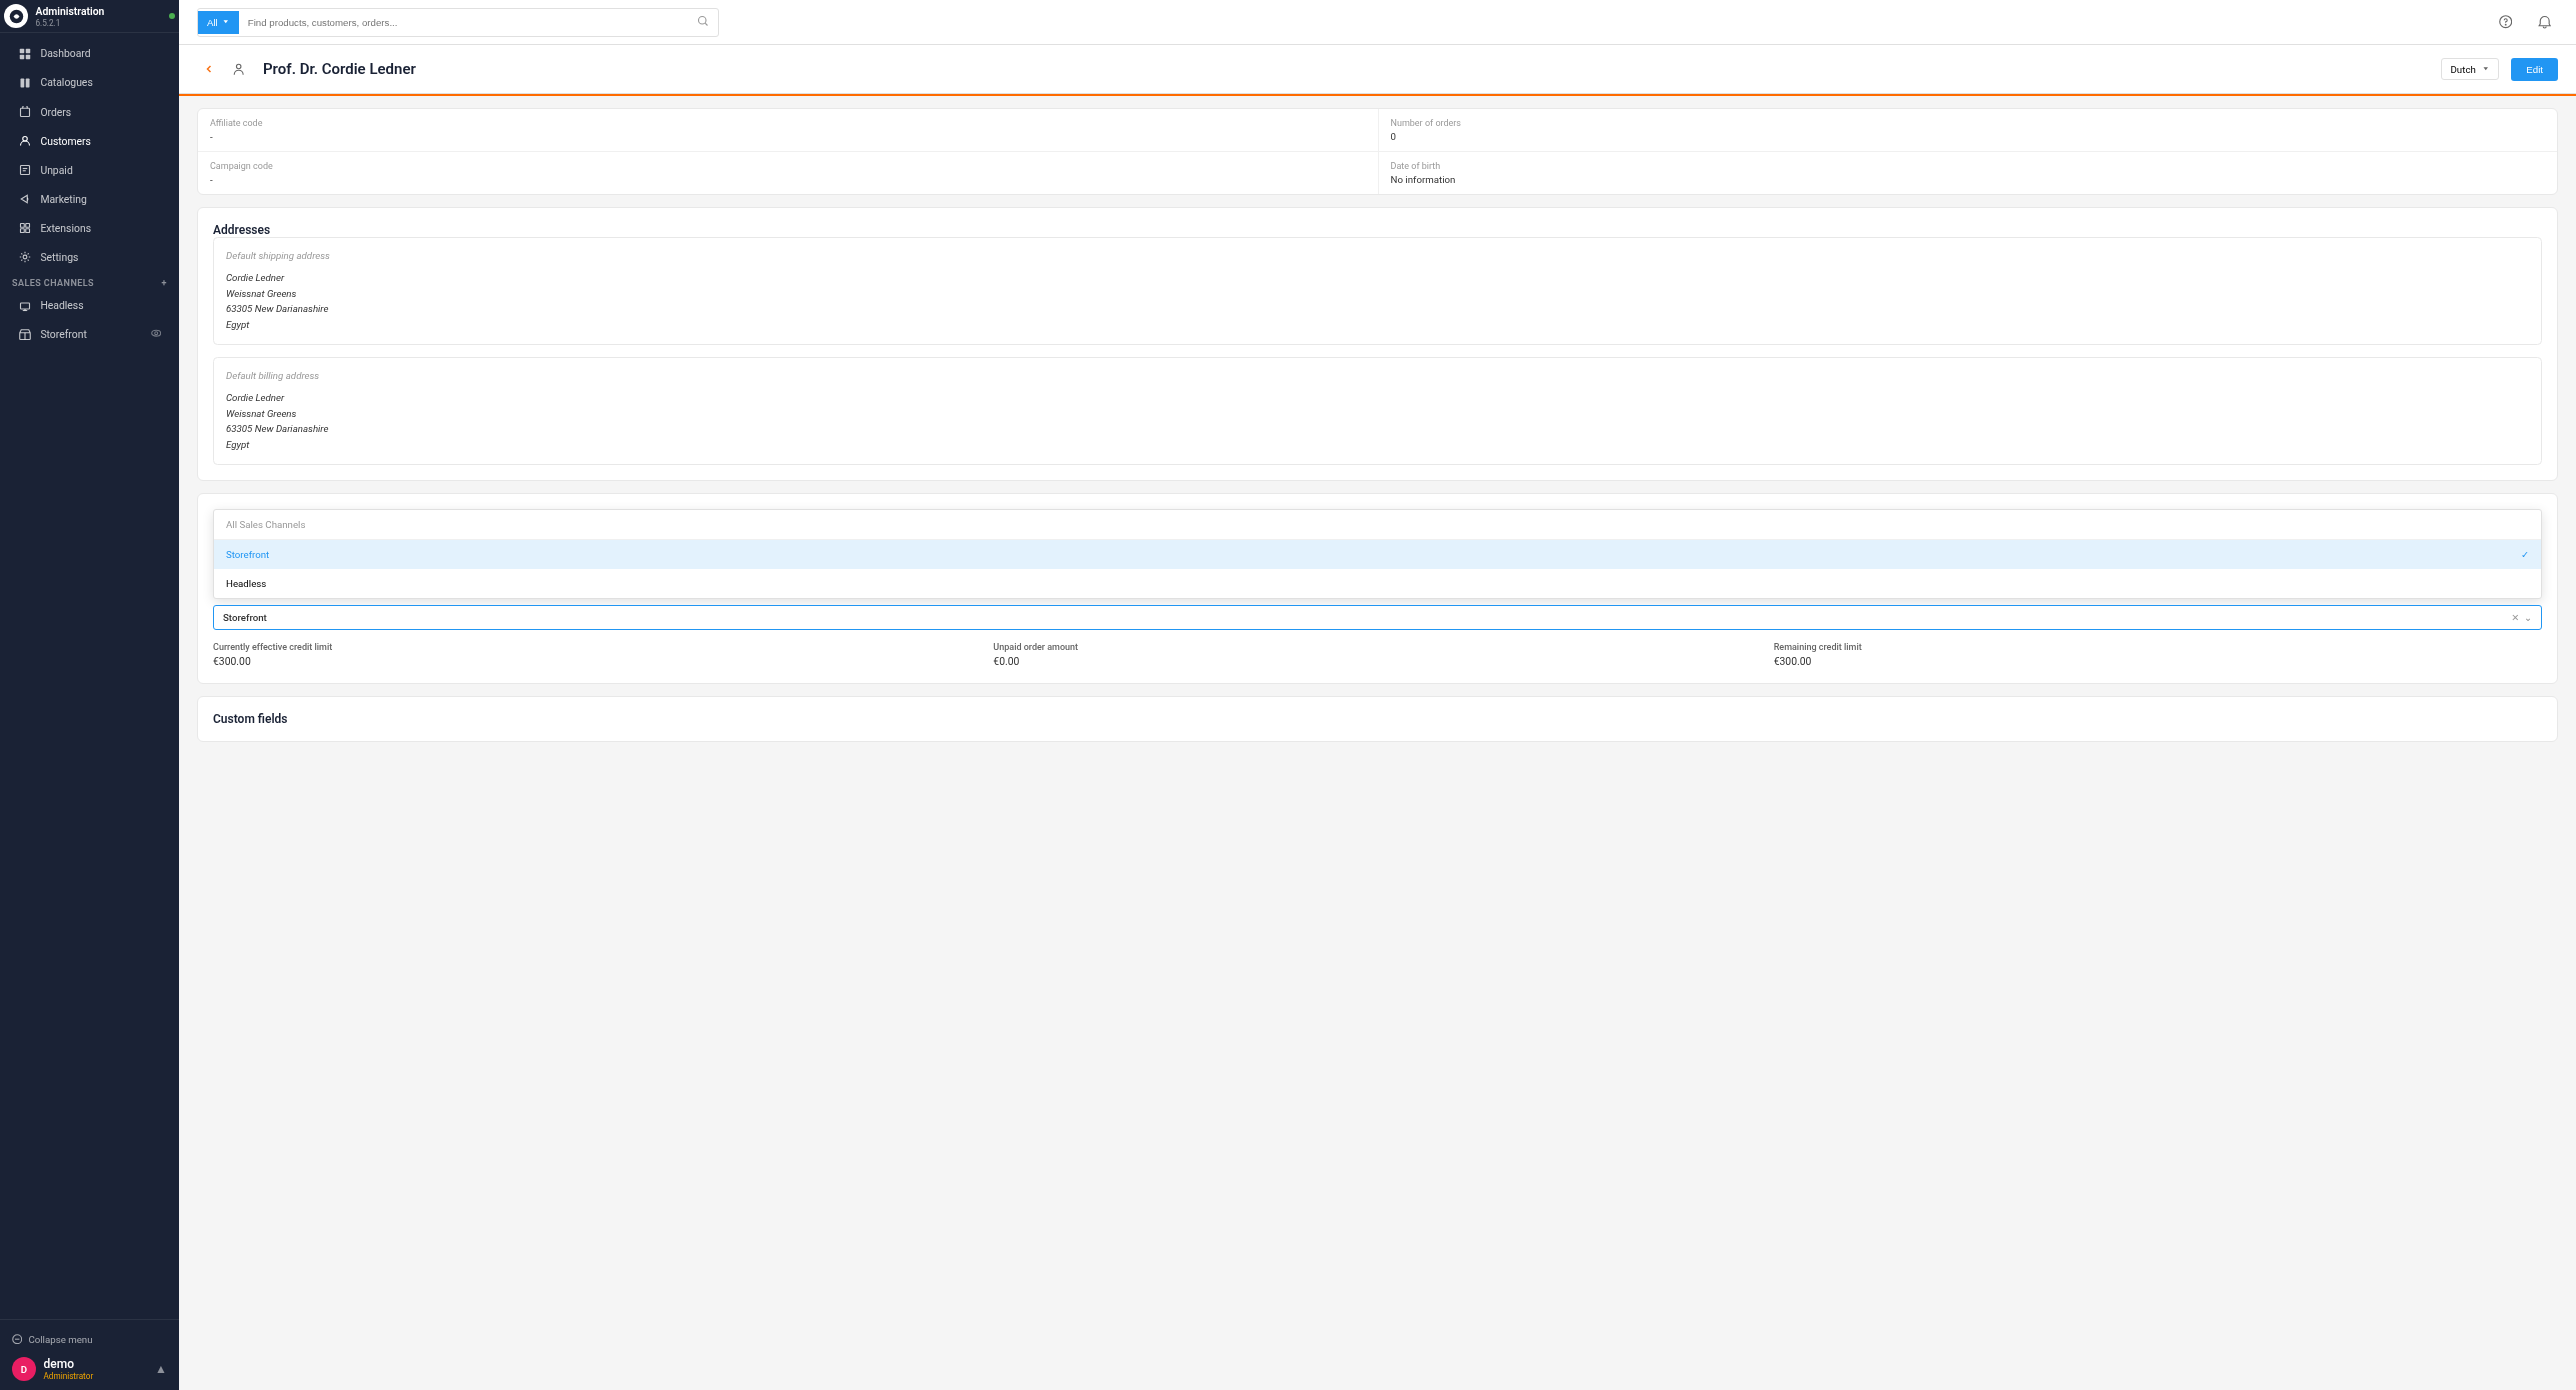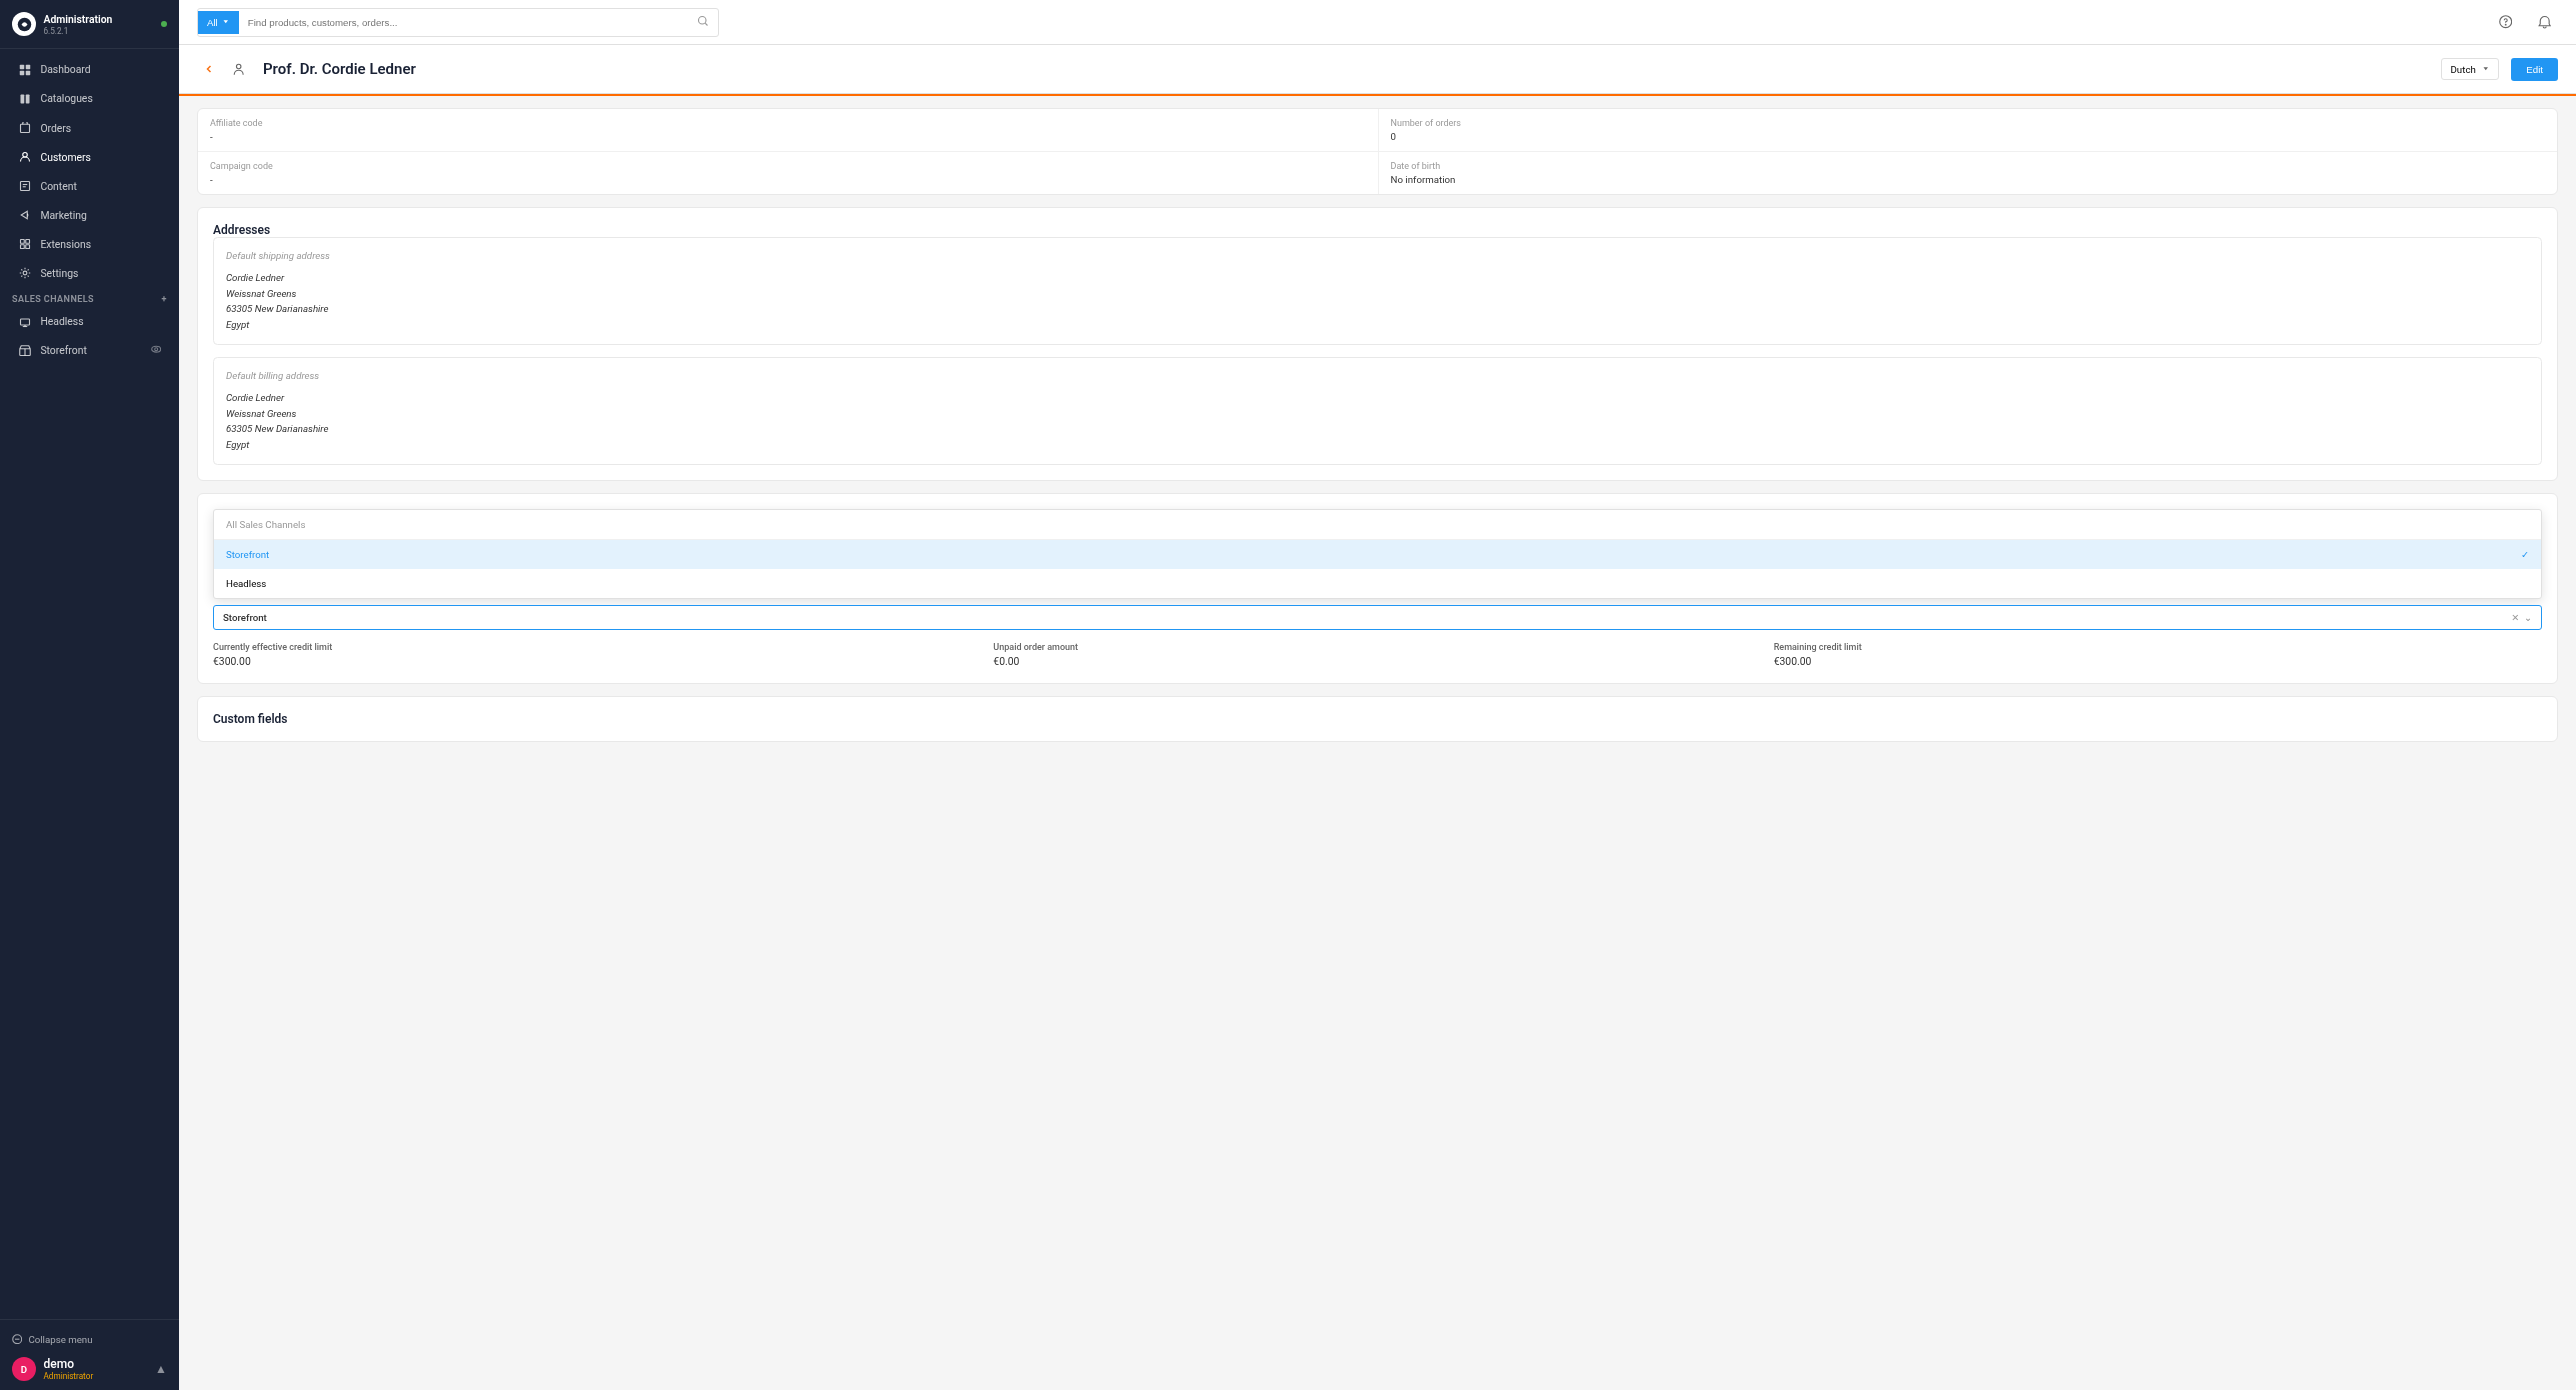--- a/index.html
+++ b/index.html
@@ -9,21 +9,21 @@
     .sidebar {
       width: 179px;
       background: #1a2235;
       color: #fff;
       display: flex;
       flex-direction: column;
       flex-shrink: 0;
       height: 100vh;
     }
     .sidebar-header {
-      padding: 12px;
+      padding: 4px;
       display: flex;
       align-items: center;
       gap: 7.5px;
       border-bottom: 0.7px solid rgba(255,255,255,0.08);
     }
     .sidebar-logo {
       width: 24px;
       height: 24px;
       background: #fff;
       border-radius: 50%;
@@ -365,21 +365,21 @@
       <span>Customers</span>
     </div>
     <div class="nav-item">
       <div class="nav-icon">
         <svg width="12" height="12" viewBox="0 0 16 16" fill="none" stroke="currentColor" stroke-width="1.5">
             <rect x="2" y="2" width="12" height="12" rx="1"></rect>
             <line x1="5" y1="6" x2="11" y2="6"></line>
             <line x1="5" y1="9" x2="9" y2="9"></line>
           </svg>
       </div>
-      <span>Content</span>
+      <span>Unpaid</span>
     </div>
     <div class="nav-item">
       <div class="nav-icon">
         <svg width="12" height="12" viewBox="0 0 16 16" fill="none" stroke="currentColor" stroke-width="1.5">
             <path d="M3 8l8-5v10L3 8z"></path>
             <path d="M11 6.5c1 .5 1 3.5 0 3"></path>
           </svg>
       </div>
       <span>Marketing</span>
     </div>

